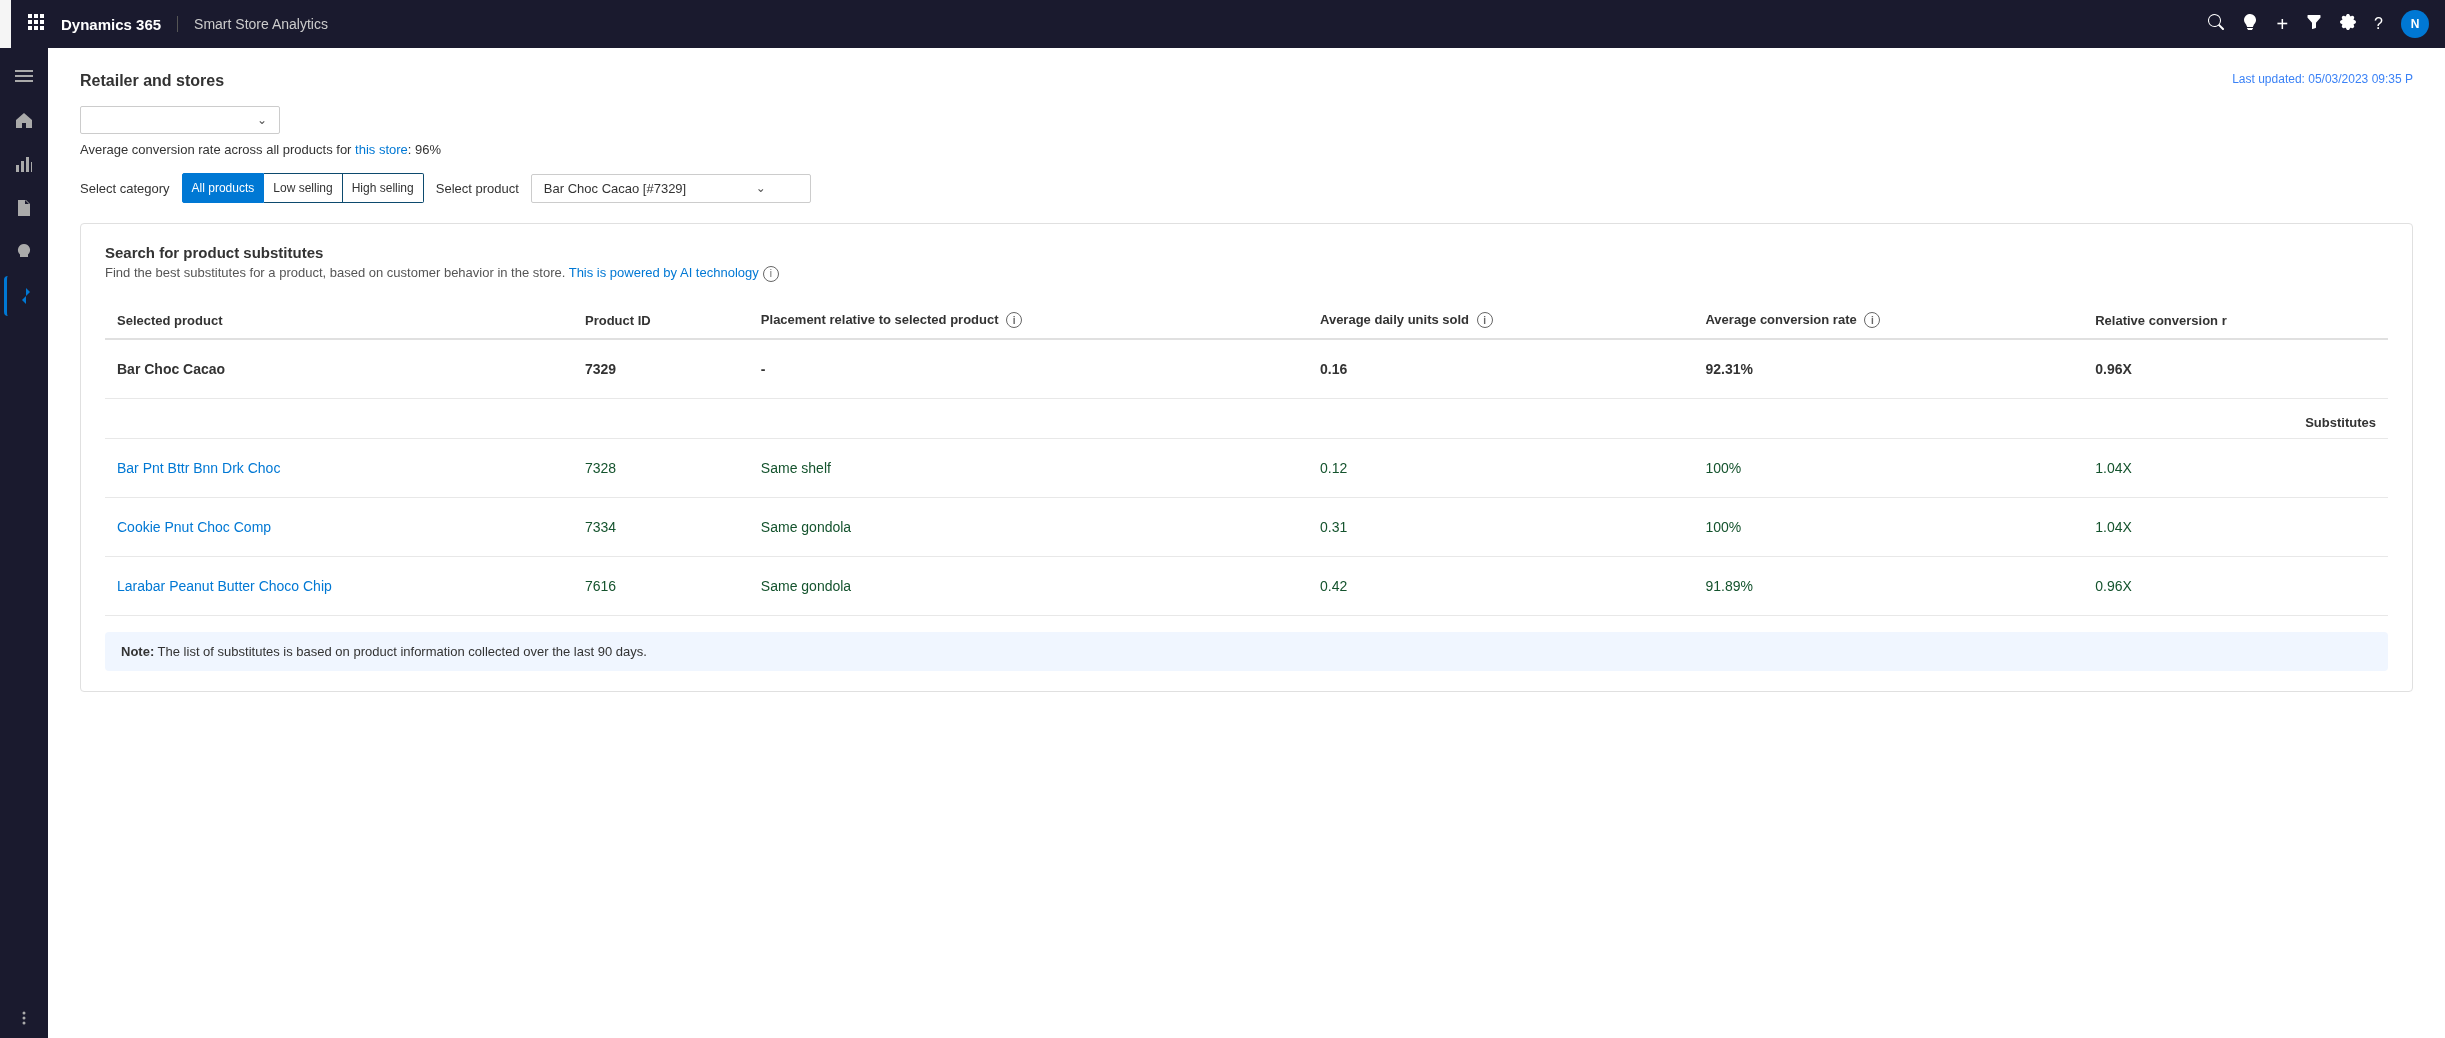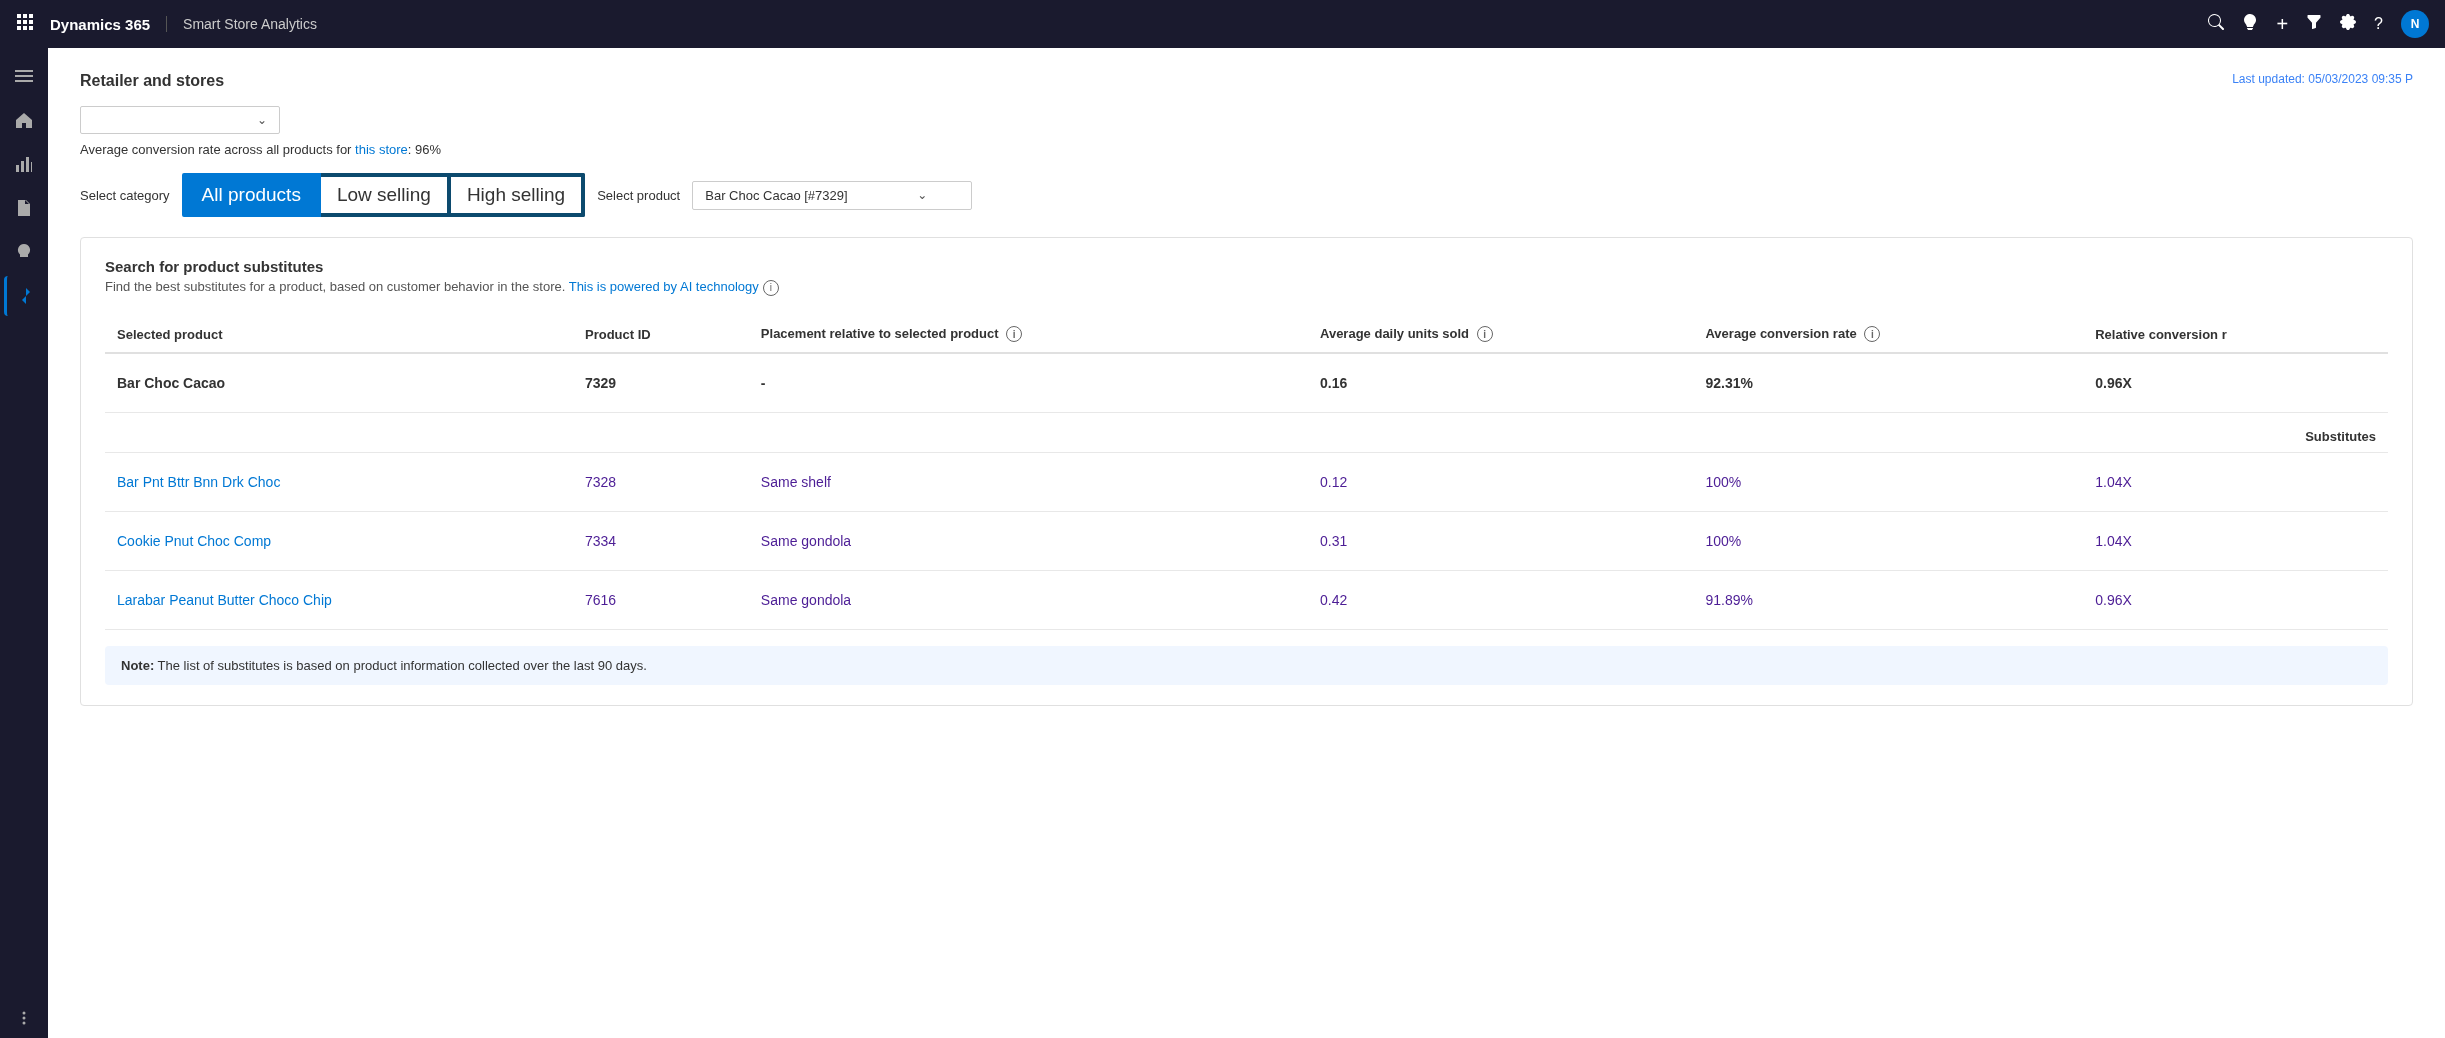--- a/index.html
+++ b/index.html
@@ -1,21 +1,21 @@
 <!DOCTYPE html>
 <html><head>
   <meta charset="utf-8">
   <style>
     * { box-sizing: border-box; margin: 0; padding: 0; }
     body { font-family: 'Segoe UI', Arial, sans-serif; font-size: 14px; background: #f5f5f5; color: #333; }
 
     
     .topnav {
       display: flex; align-items: center; background: #1a1a2e; color: white;
-      height: 48px; padding: 0 16px; gap: 16px; position: fixed; top: 0; left: 0; right: 0; z-index: 100;
+      height: 48px; padding: 0 16px; gap: 16px; position: fixed; top: 0; left: 11px; right: 0; z-index: 100;
     }
     .topnav-logo { font-weight: 700; font-size: 15px; color: white; white-space: nowrap; }
     .topnav-app { font-size: 14px; color: #ccc; border-left: 1px solid #555; padding-left: 16px; }
     .topnav-icons { display: flex; gap: 18px; margin-left: auto; align-items: center; }
     .topnav-icon { color: #ccc; font-size: 16px; cursor: pointer; }
     .topnav-avatar {
       width: 28px; height: 28px; border-radius: 50%; background: #0078d4;
       color: white; display: flex; align-items: center; justify-content: center; font-size: 12px; font-weight: 600;
     }
 
@@ -55,21 +55,21 @@
 
     .conversion-note { font-size: 13px; color: #333; margin-bottom: 16px; }
     .conversion-note .highlight { color: #0078d4; }
 
     
     .filter-row {
       display: flex; align-items: center; gap: 12px; margin-bottom: 20px; flex-wrap: wrap;
     }
     .filter-label { font-size: 13px; color: #333; white-space: nowrap; }
     .btn-group { display: flex; gap: 0; }
-    .btn { padding: 7px 16px; border: 4px solid #0c4a6e; background: white; cursor: pointer; font-size: 19px; color: #333; }
+    .btn { padding: 7px 9px; border: 1px solid #0c4a6e; background: white; cursor: pointer; font-size: 12px; color: #333; }
     .btn.active { background: #0078d4; color: white; border-color: #0078d4; }
     .btn:first-child { border-radius: 2px 0 0 2px; }
     .btn:last-child { border-radius: 0 2px 2px 0; }
     .btn:not(:first-child) { border-left: none; }
 
     .product-select {
       border: 1px solid #ccc; border-radius: 2px; padding: 6px 44px 6px 12px;
       min-width: 280px; cursor: pointer; display: flex; align-items: center; justify-content: space-between;
       background: white; font-size: 13px;
     }
@@ -91,21 +91,21 @@
     table { width: 100%; border-collapse: collapse; margin-top: 8px; }
     th {
       text-align: left; font-size: 13px; font-weight: 600; color: #333;
       padding: 10px 12px; border-bottom: 2px solid #e0e0e0; vertical-align: bottom;
     }
     td { padding: 21px 12px; font-size: 14px; color: #333; border-bottom: 1px solid #e8e8e8; }
     tr.selected-row td { font-weight: 600; }
     tr.section-header td { font-weight: 700; padding: 16px 12px 8px; font-size: 13px; text-align: right; }
     tr.substitute-row td { color: #0078d4; }
     tr.substitute-row td:first-child { color: #0078d4; }
-    tr.substitute-row td:not(:first-child) { color: #4c1d95; }
+    tr.substitute-row td:not(:first-child) { color: #14532d; }
 
     .note-box {
       background: #f0f6ff; border-radius: 4px; padding: 12px 16px; margin-top: 16px; font-size: 13px; color: #333;
     }
     .note-box .note-label { font-weight: 700; }
 
     .chevron { font-size: 12px; color: #555; }
   </style>
 </head>
 <body>

